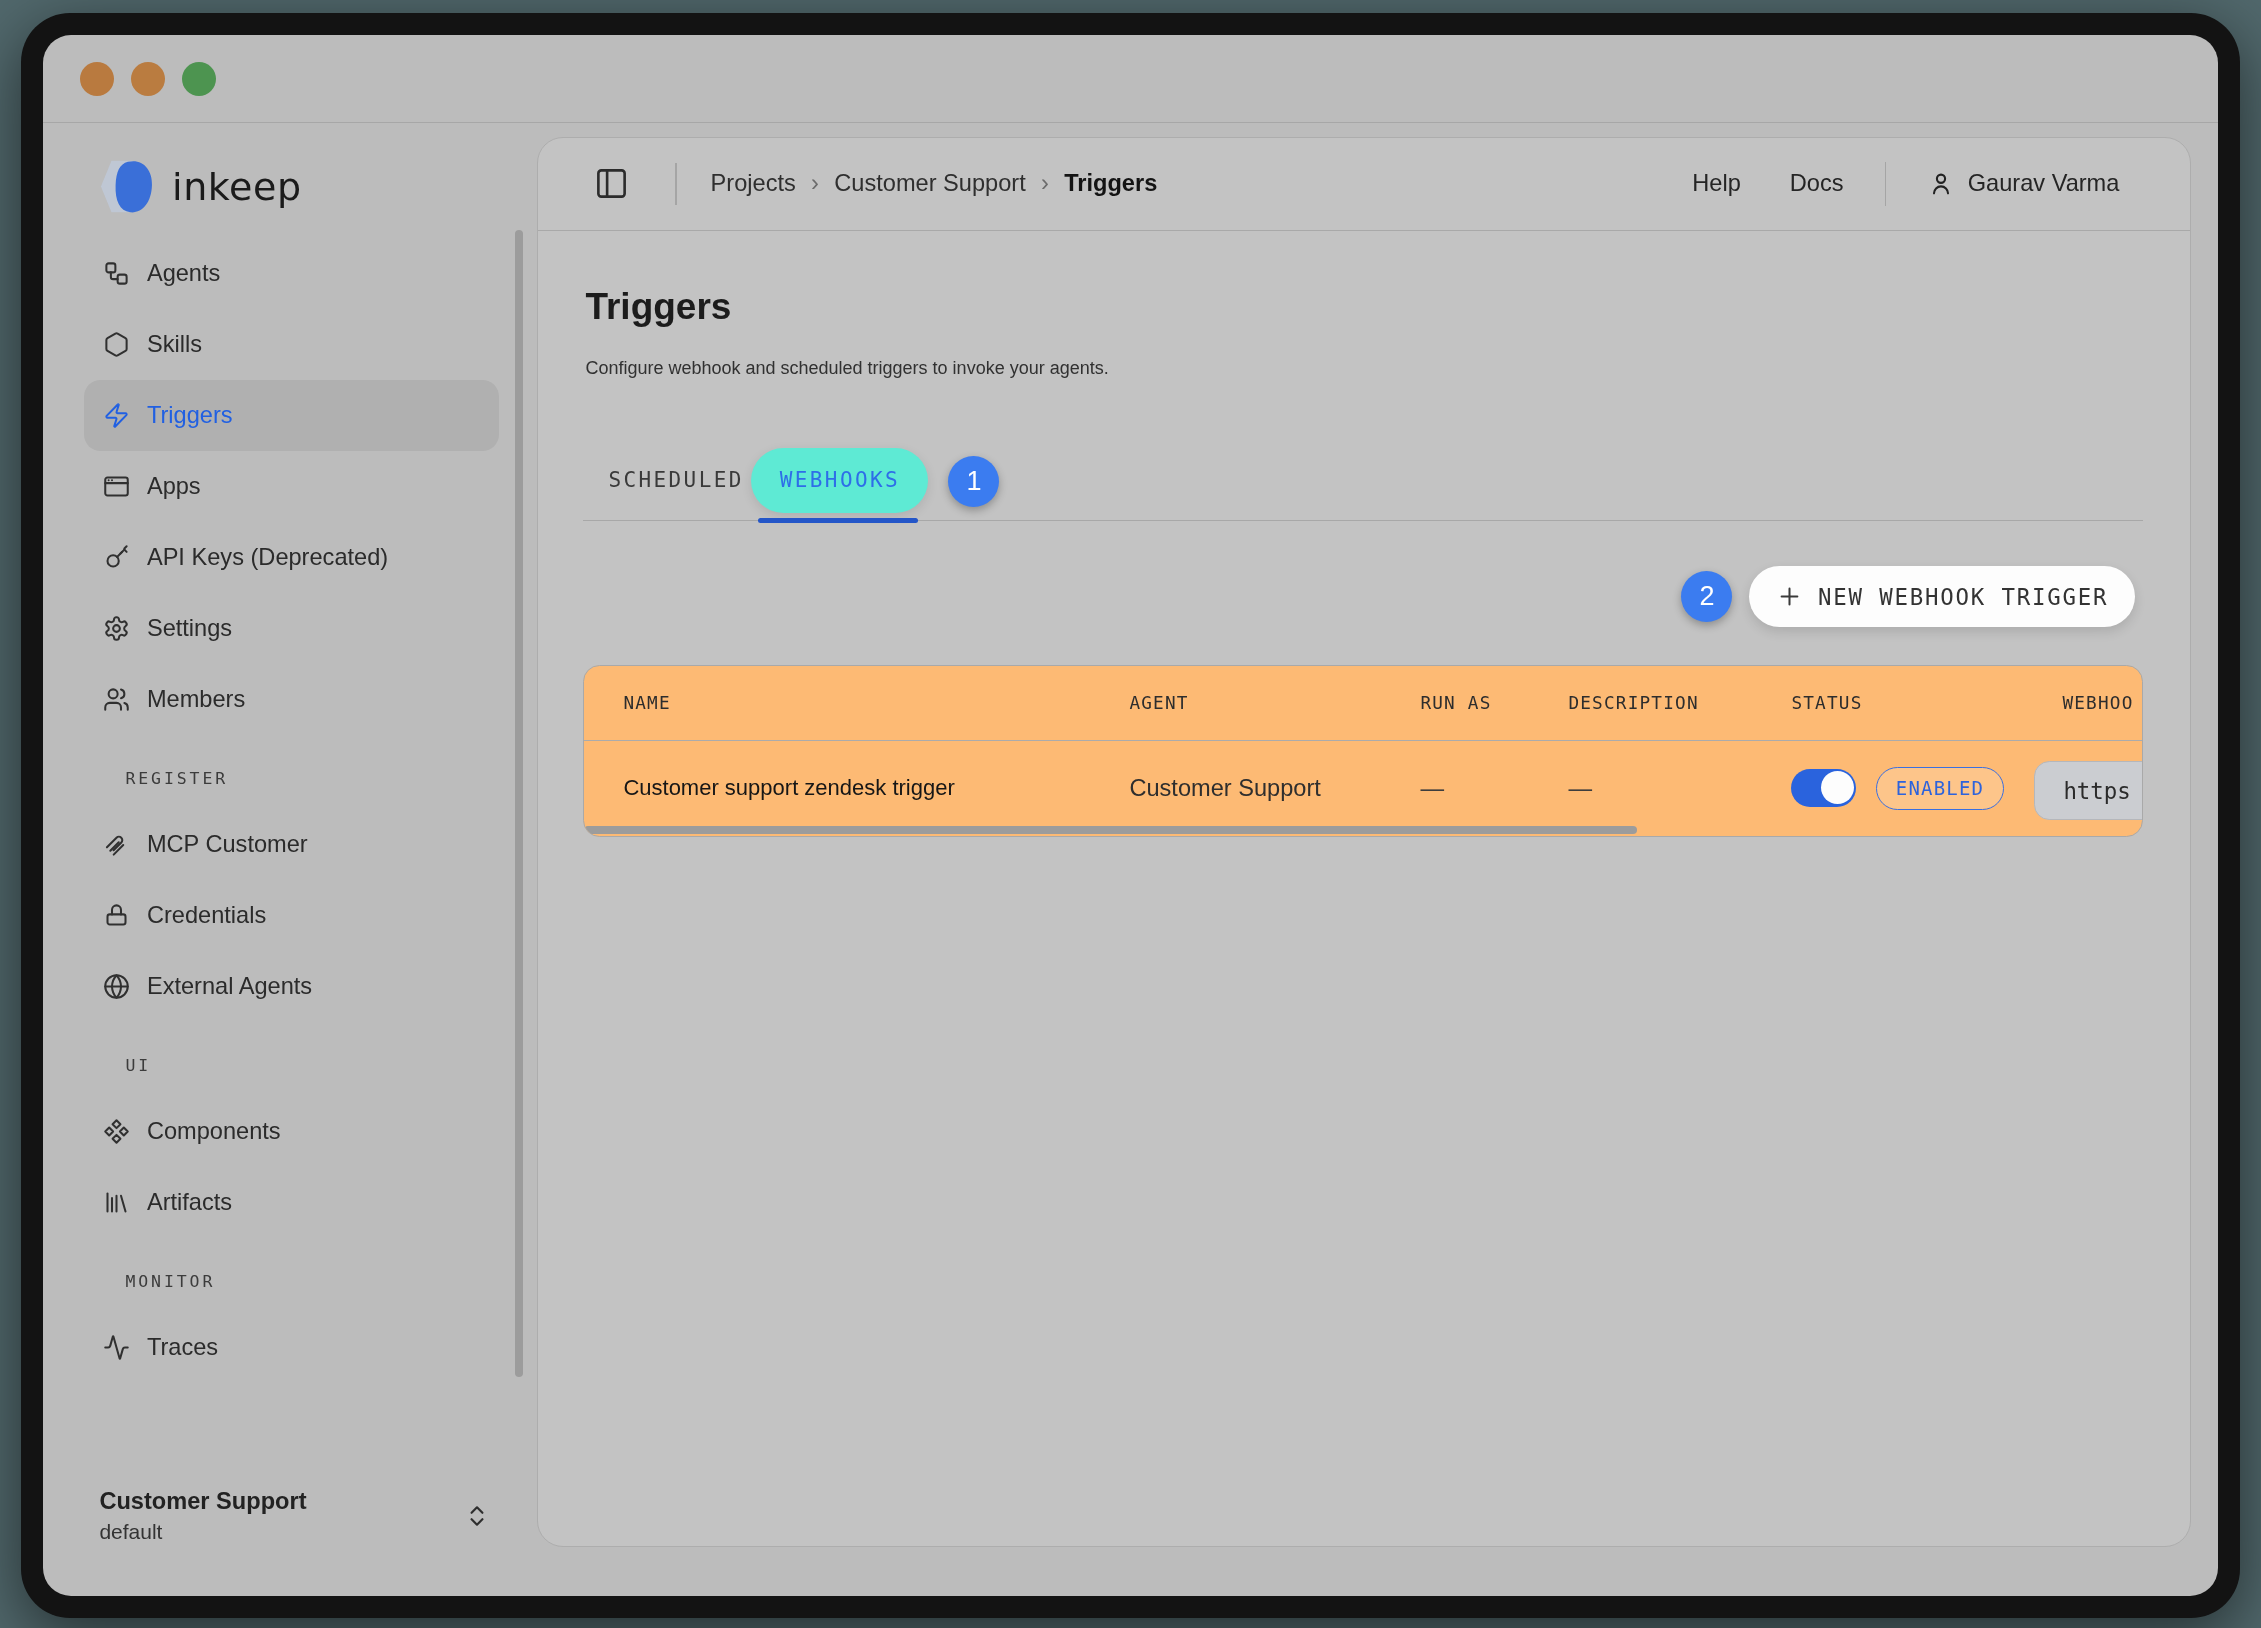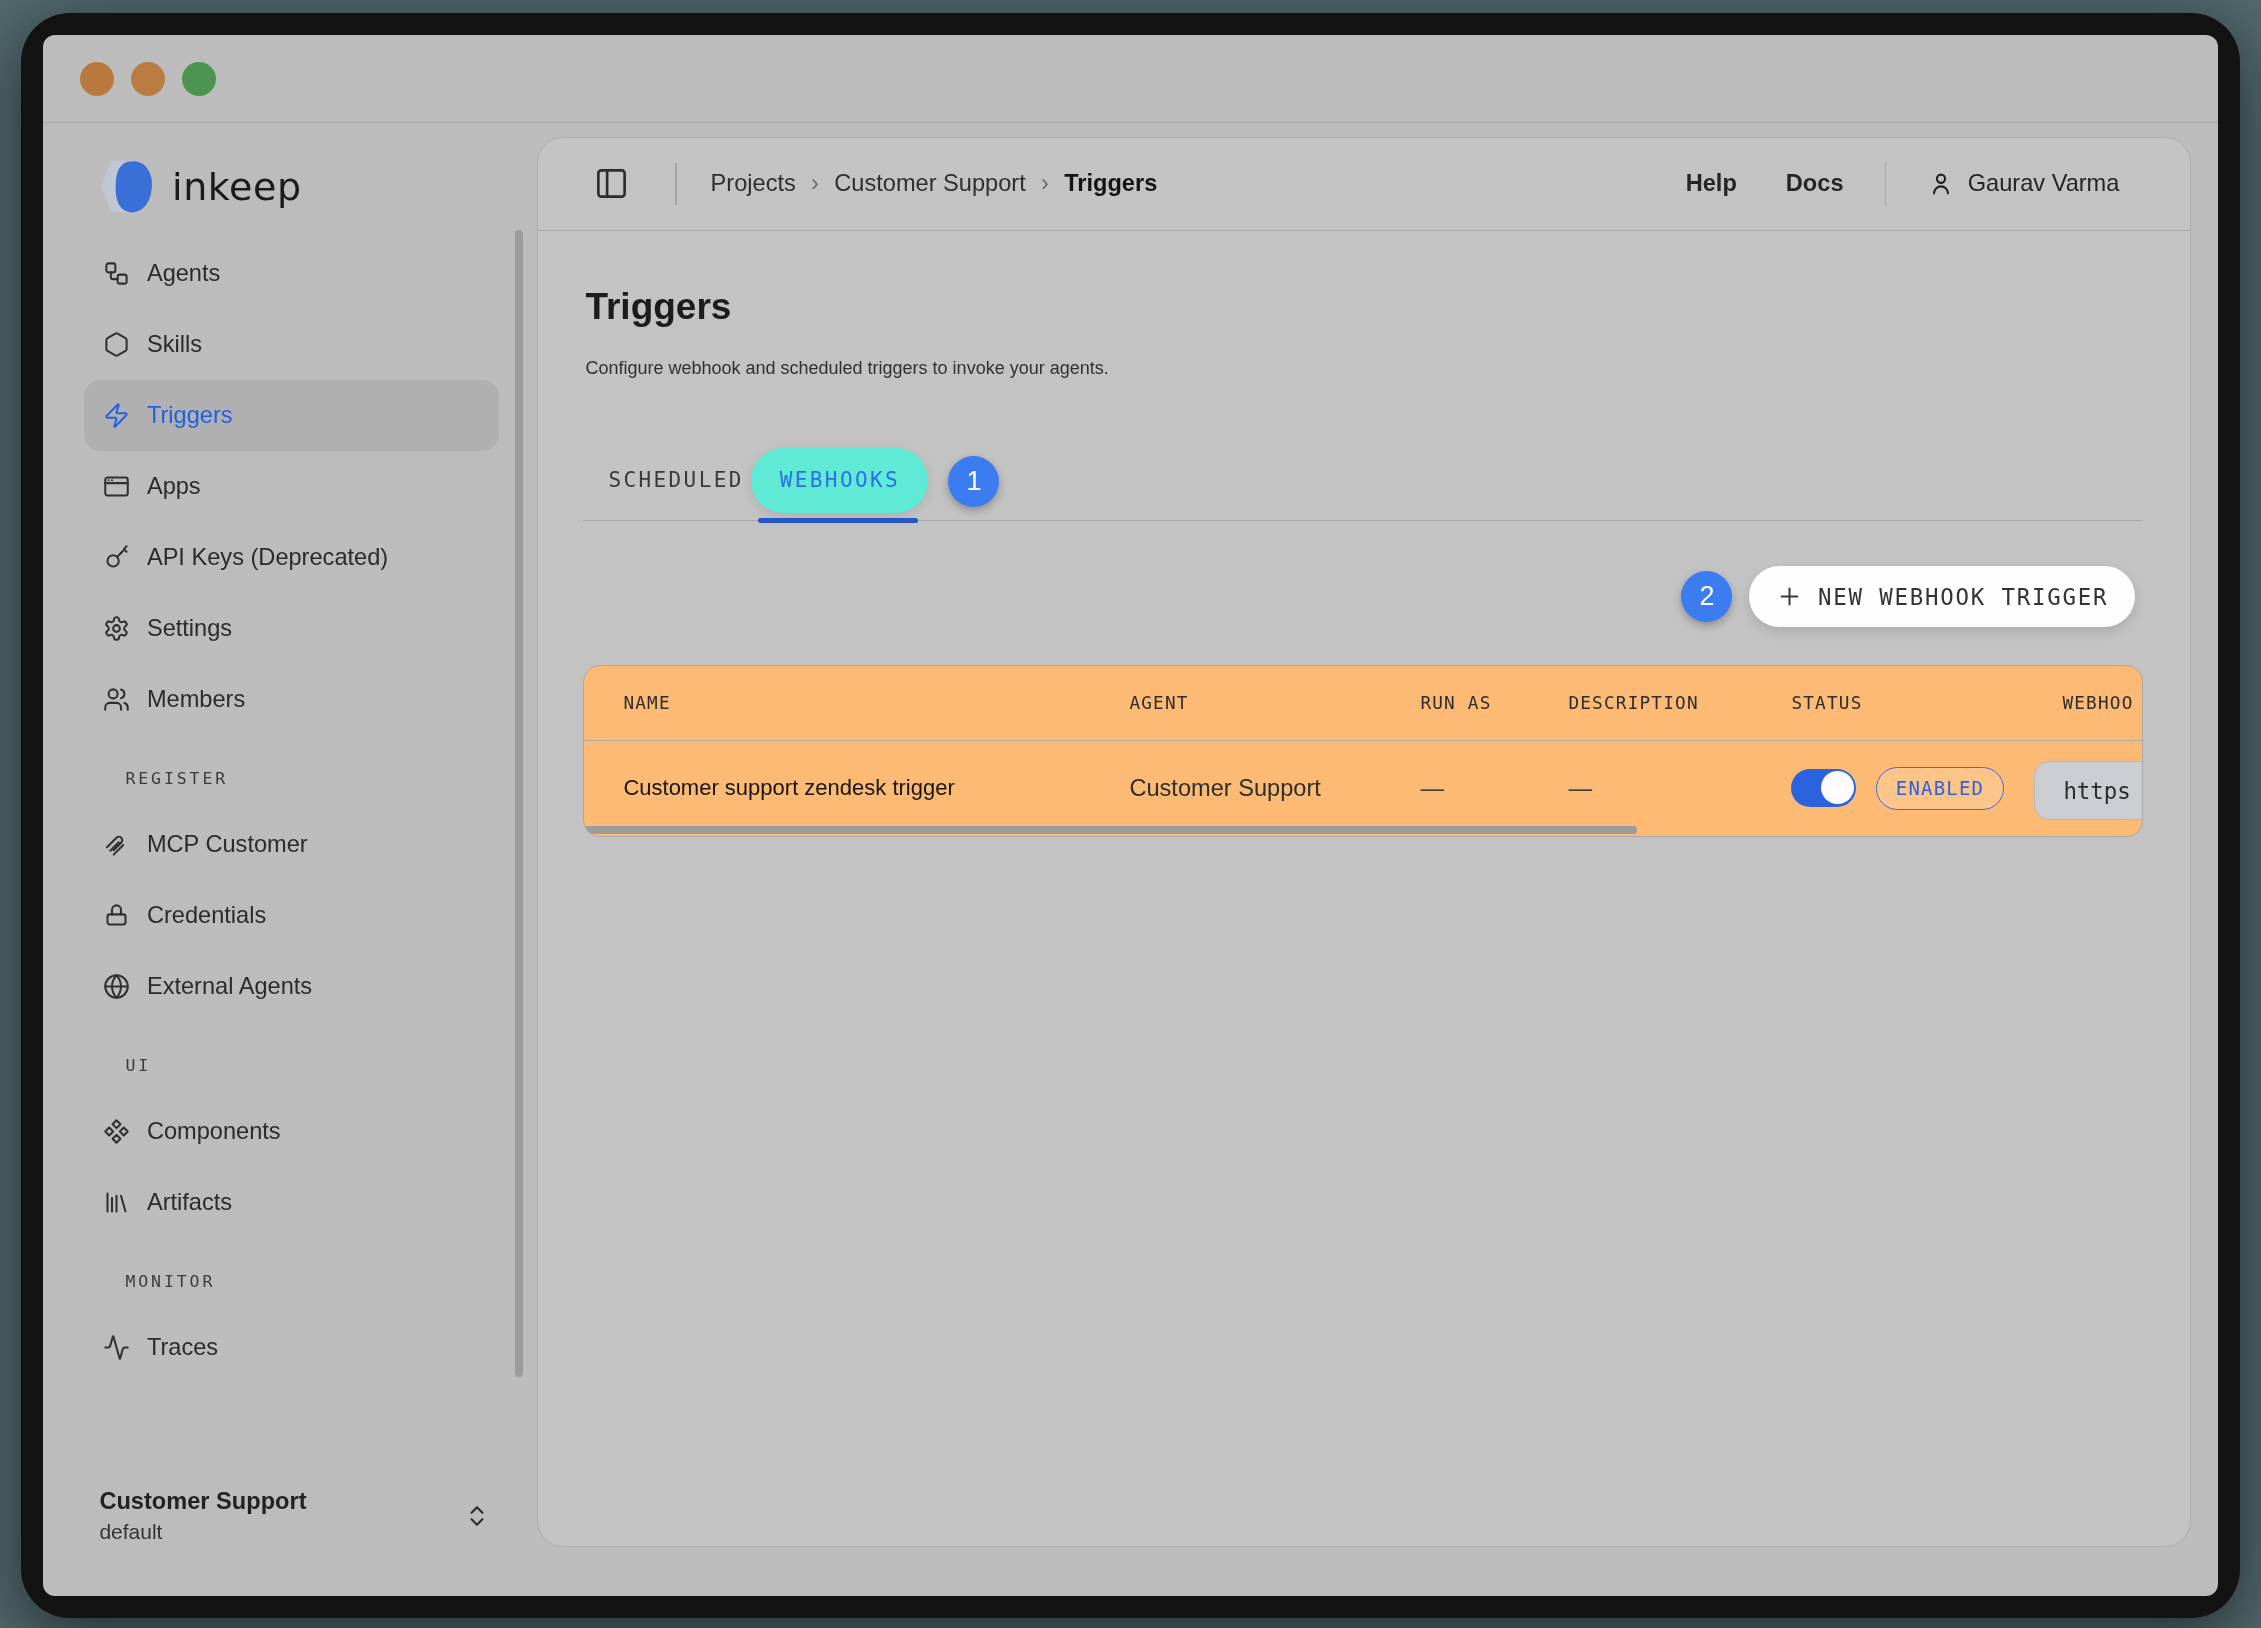--- a/index.html
+++ b/index.html
@@ -3,21 +3,21 @@
 <meta charset="utf-8">
 <style>
   html,body{margin:0;padding:0;width:2261px;height:1629px;overflow:hidden;background:#51686c;
     font-family:"Liberation Sans",sans-serif;-webkit-font-smoothing:antialiased;}
   .mono{font-family:"DejaVu Sans Mono",monospace;}
 
   
   .desktop{position:absolute;inset:0;background:#51686c;}
   .window{position:absolute;left:21px;top:13px;width:2219px;height:1605px;box-sizing:border-box;
     background:#131313;border-radius:49px;padding:22.4px;box-shadow:0 17.7px 65px rgba(0,0,0,.55);}
-  .win-inner{position:relative;width:100%;height:100%;background:#bcbcbc;border-radius:12px;overflow:hidden;}
+  .win-inner{position:relative;width:100%;height:100%;background:#bcbcbc;border-radius:28px;overflow:hidden;}
 
   .titlebar{position:relative;height:87px;border-bottom:1.2px solid #a7a7a7;display:flex;align-items:center;padding-left:37px;gap:17px;}
   .tl{width:34px;height:34px;border-radius:50%;border:none;padding:0;}
   .tl.red{background:#b97a3f;} .tl.yel{background:#ba7c40;} .tl.grn{background:#4d9450;}
 
   .app-body{position:relative;height:1472px;}
 
   
   .sidebar{position:absolute;left:0;top:0;width:494px;height:100%;}
   .logo{display:flex;align-items:center;gap:10.6px;padding:33px 0 0 53px;}
@@ -43,21 +43,21 @@
     background:#c3c3c3;border:1.2px solid #adadad;border-radius:26px;overflow:hidden;}
   .panel-header{height:92px;border-bottom:1.2px solid #a9a9a9;display:flex;align-items:center;padding:0 71px 0 56px;}
   .pl-toggle{width:35px;height:35px;color:#2c2c2c;background:none;border:none;padding:0;cursor:pointer;}
   .pl-toggle svg{width:100%;height:100%;}
   .hdr-divider{width:1.2px;height:42px;background:#a5a5a5;margin:0 34px 0 46px;}
   .crumbs{display:flex;align-items:center;gap:15.3px;font-size:23.6px;color:#2f2f2f;}
   .crumb{cursor:pointer;}
   .crumb-sep{color:#6b6b6b;font-size:23.6px;}
   .crumb.current{font-weight:700;color:#141414;}
   .hdr-right{margin-left:auto;display:flex;align-items:center;font-size:23.6px;color:#252525;}
-  .hdr-link{cursor:pointer;font-weight:bold;}
+  .hdr-link{cursor:pointer;}
   .hdr-link + .hdr-link{margin-left:49px;}
   .hdr-vdiv{width:1.2px;height:44px;background:#a5a5a5;margin:0 41px;}
   .user-chip{display:flex;align-items:center;gap:13px;cursor:pointer;}
   .user-ico{width:28px;height:28px;color:#222;}
 
   .panel-content{position:relative;}
   .page-title{margin:52px 0 0 0;padding-left:47px;font-size:37px;font-weight:600;color:#1c1c1c;line-height:47px;}
   .page-desc{margin:28px 0 0 0;padding-left:47px;font-size:18px;color:#313131;}
 
   .tabs{position:relative;margin-top:69px;height:72px;}

